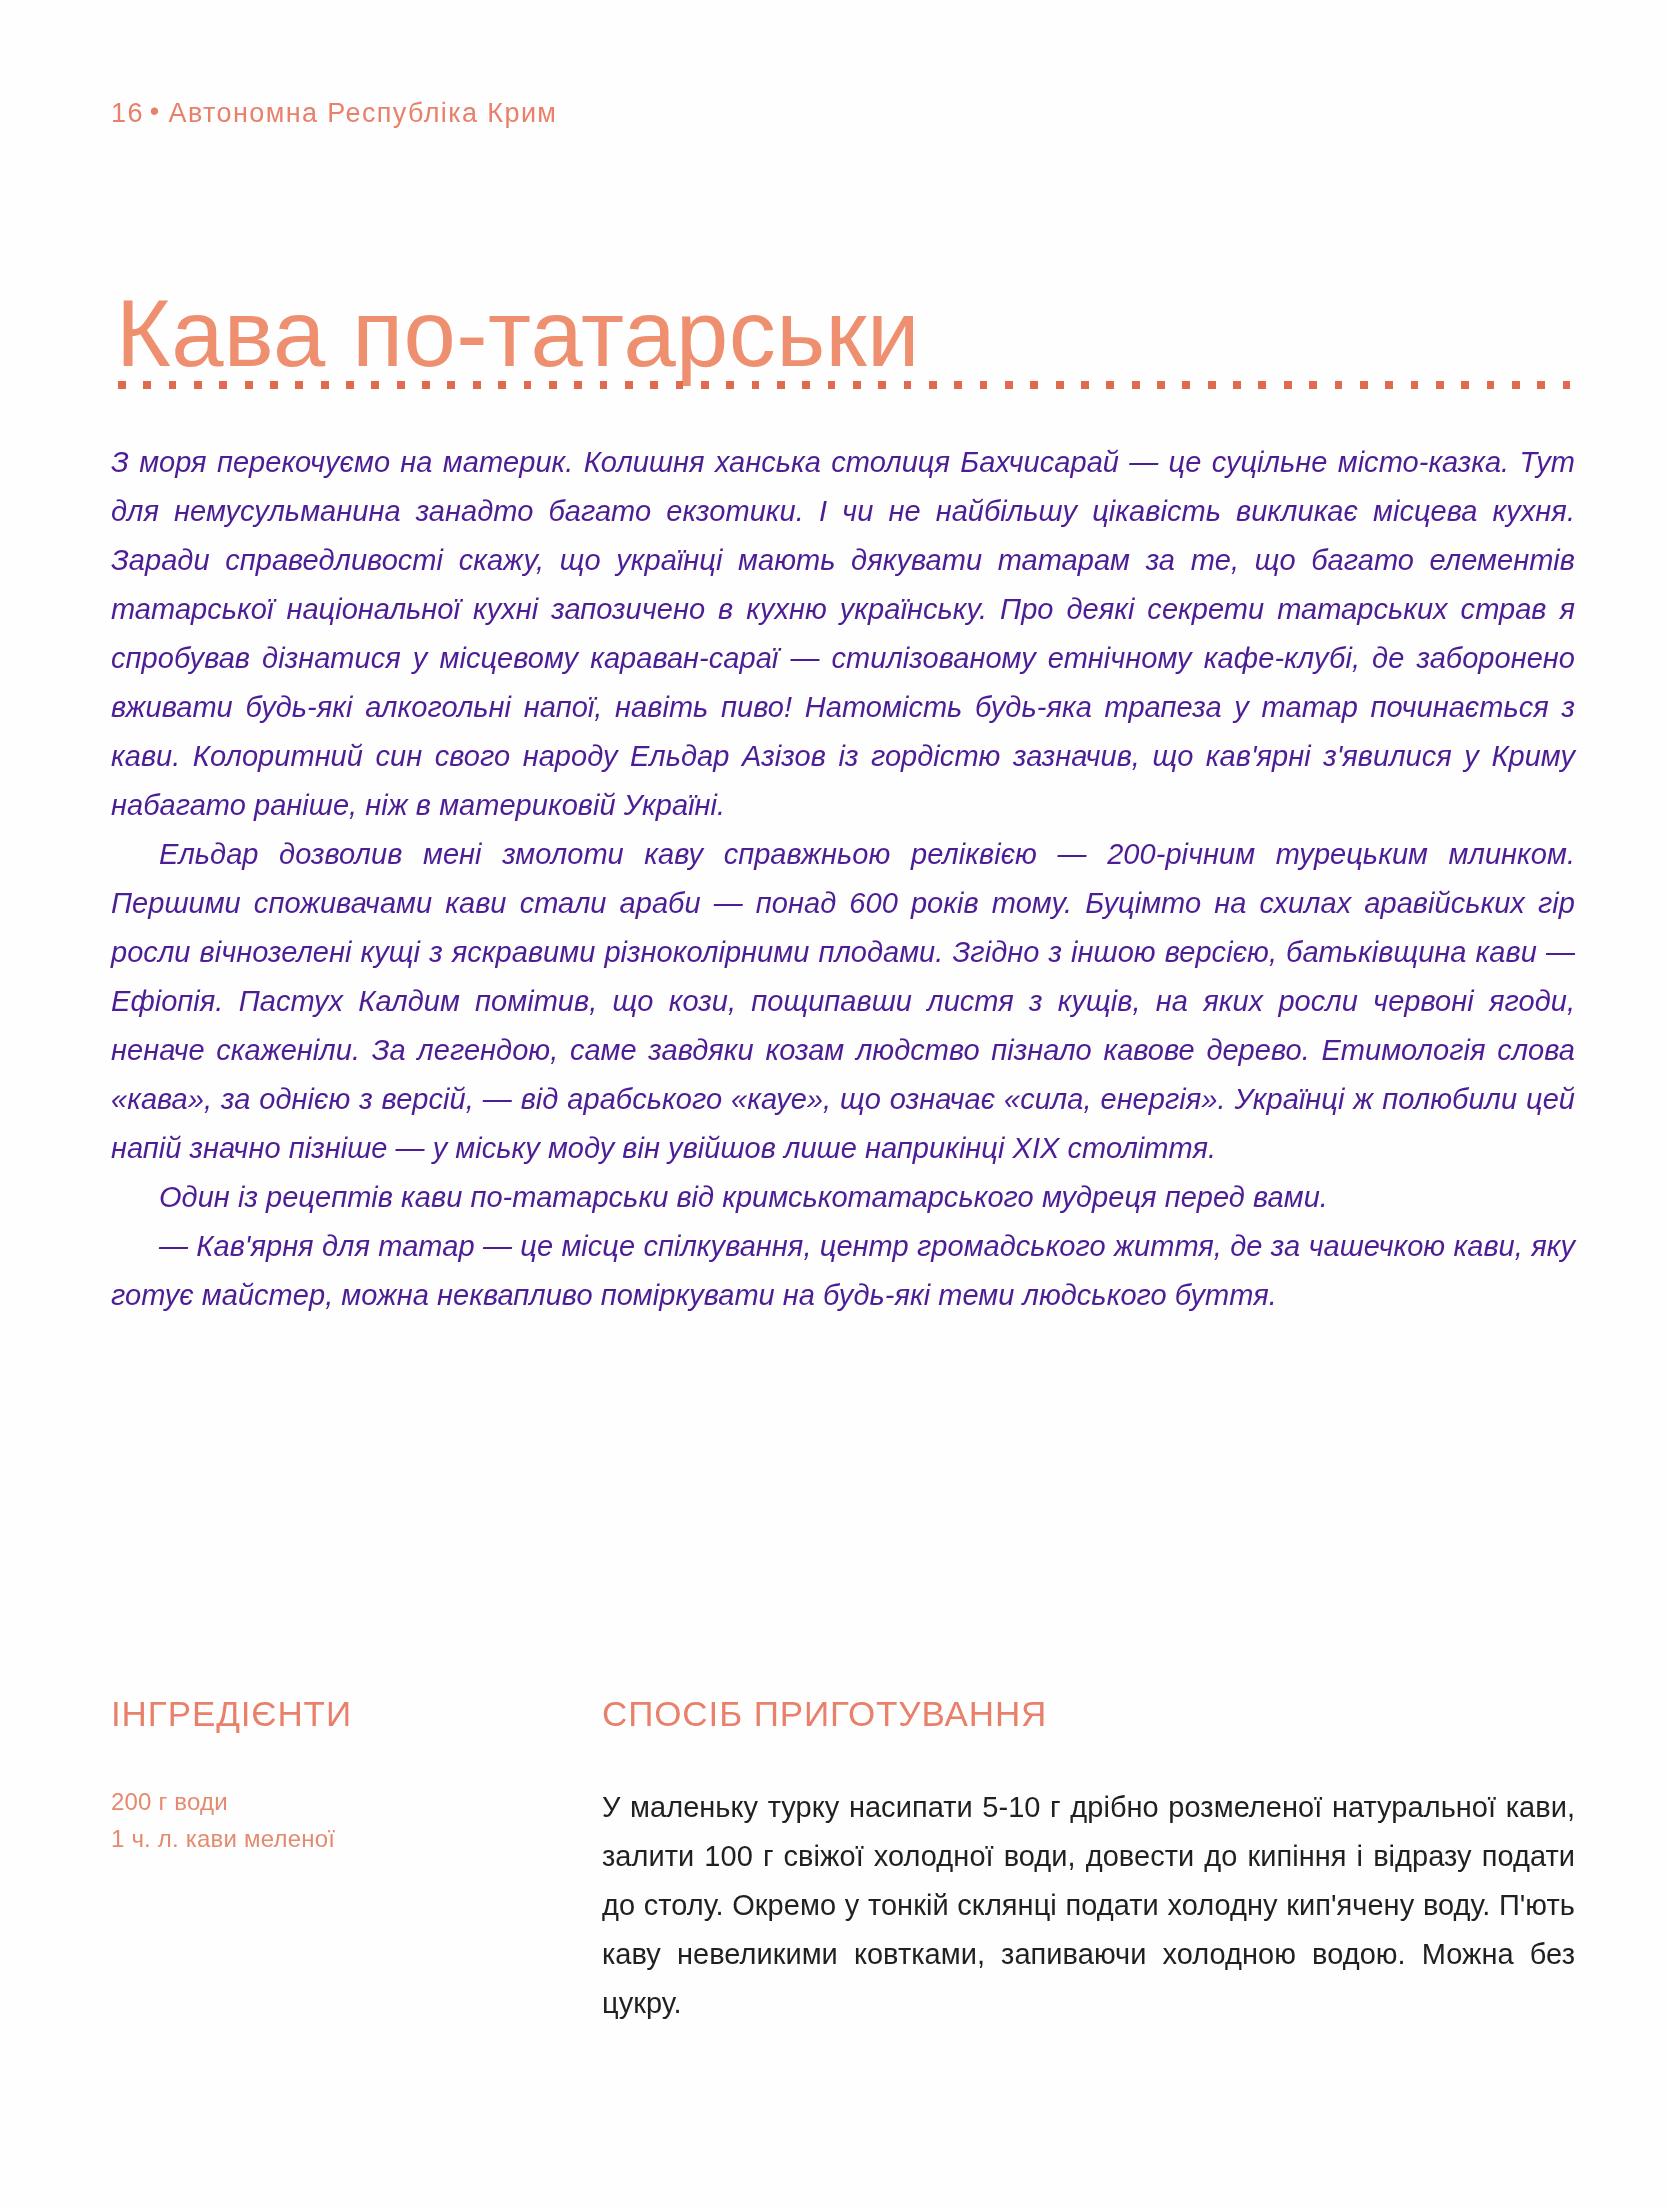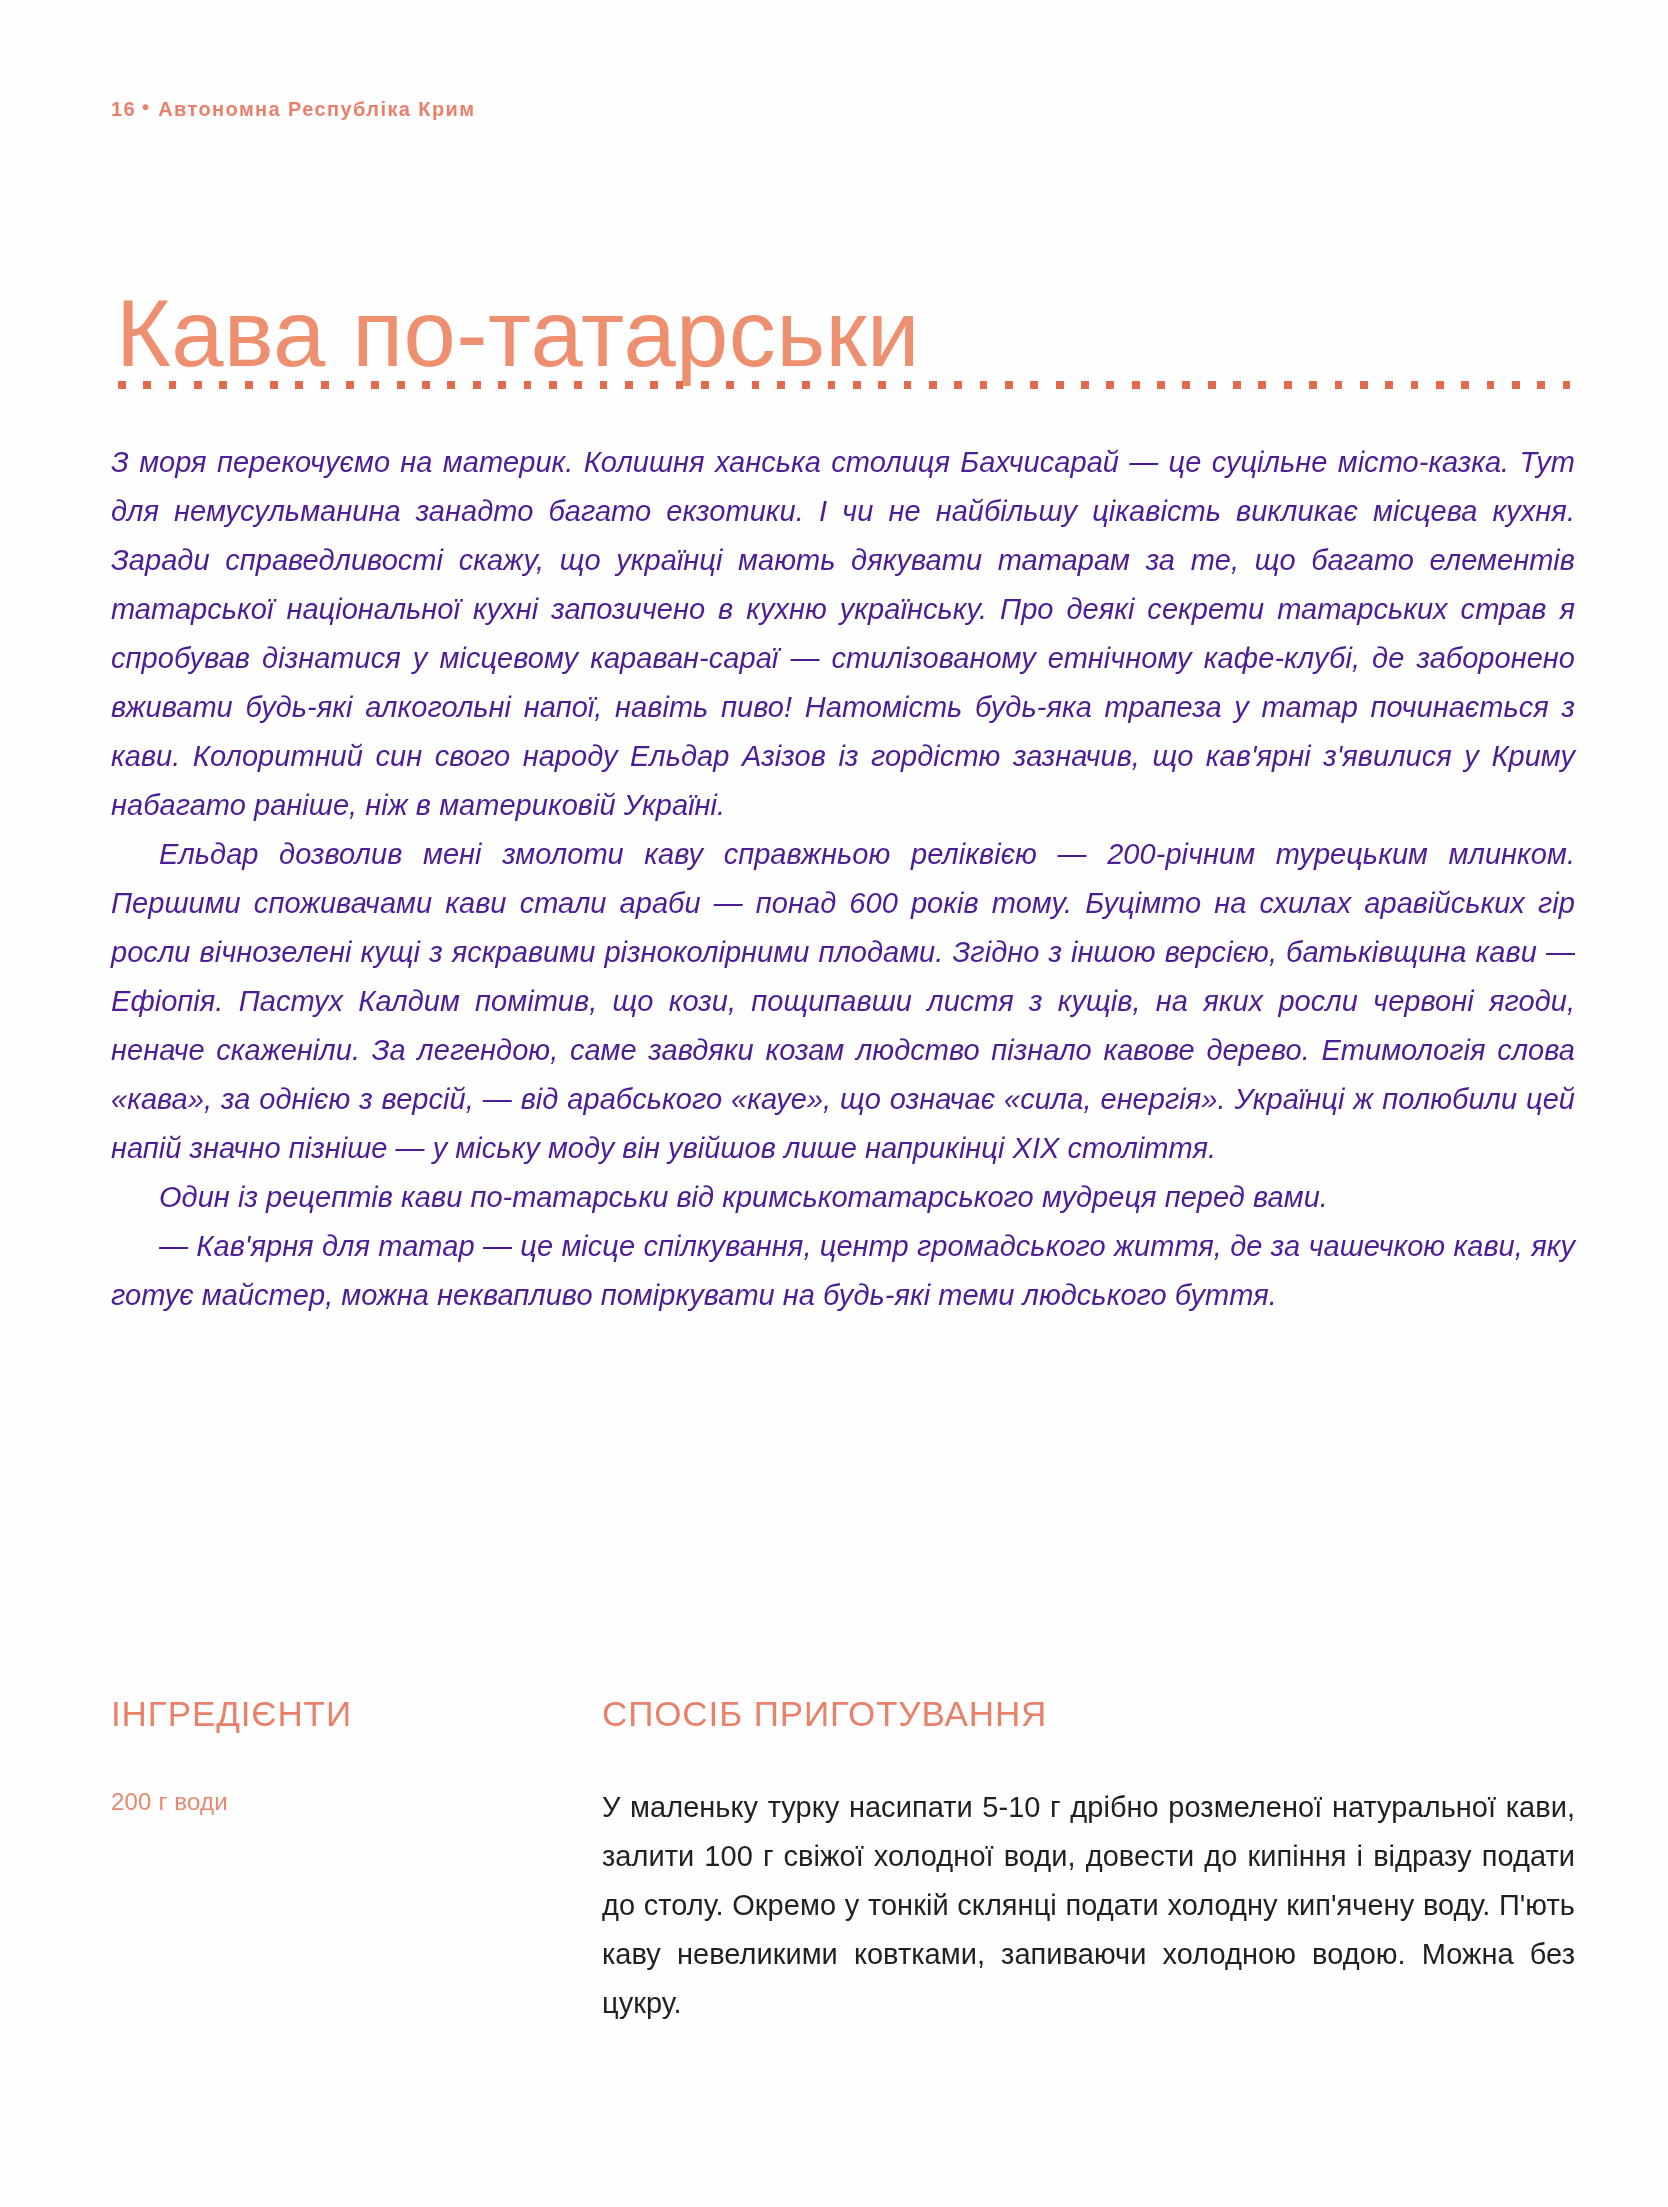--- a/index.html
+++ b/index.html
@@ -22,24 +22,24 @@
     background: #fefefe;
     box-sizing: border-box;
     padding: 0 111px;
   }
 
   
   .running-head {
     position: absolute;
     top: 98px;
     left: 111px;
-    font-size: 20px;
+    font-size: 27px;
     letter-spacing: 1.4px;
     color: #e8806a;
-    font-weight: 700;
+    font-weight: 400;
     white-space: nowrap;
   }
   .running-head .folio { color: #e8806a; }
   .running-head .sep {
     display: inline-block;
     margin: 0 7.8px 0 6px;
     color: #e8806a;
     transform: translateY(-1.7px);
   }
 
@@ -217,20 +217,21 @@
     <p class="para indent last-of-block">Один із рецептів кави по-татарськи від кримськотатарського мудреця перед вами.</p>
     <p class="para indent">— Кав'ярня для татар — це місце спілкування, центр громадського життя, де за чашечкою кави, яку готує майстер, можна неквапливо поміркувати на будь-які теми людського буття.</p>
   </div>
 
   <div class="recipe-block">
 
     <div class="col-ingredients">
       <h2 class="sec-head">ІНГРЕДІЄНТИ</h2>
       <ul class="ingredient-list">
         <li>200 г води</li>
+        <li>1 ч. л. кави меленої</li>
       </ul>
     </div>
 
     <div class="col-method">
       <h2 class="sec-head">СПОСІБ ПРИГОТУВАННЯ</h2>
       <p class="method-text">У маленьку турку насипати 5-10 г дрібно розмеленої натуральної кави, залити 100 г свіжої холодної води, довести до кипіння і відразу подати до столу. Окремо у тонкій склянці подати холодну кип'ячену воду. П'ють каву невеликими ковтками, запиваючи холодною водою. Можна без цукру.</p>
     </div>
 
   </div>
 

